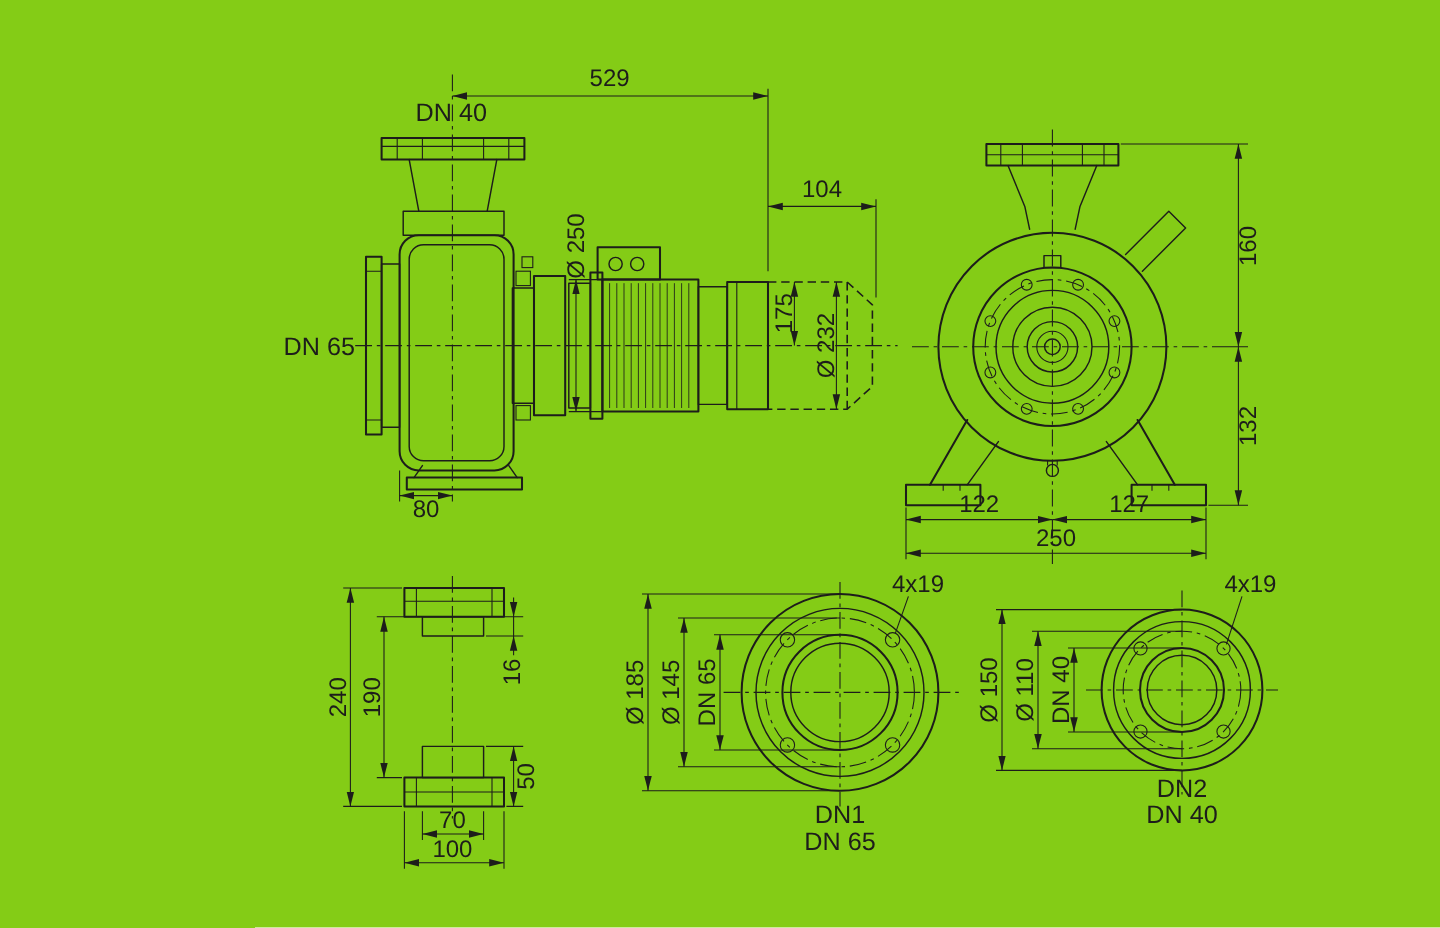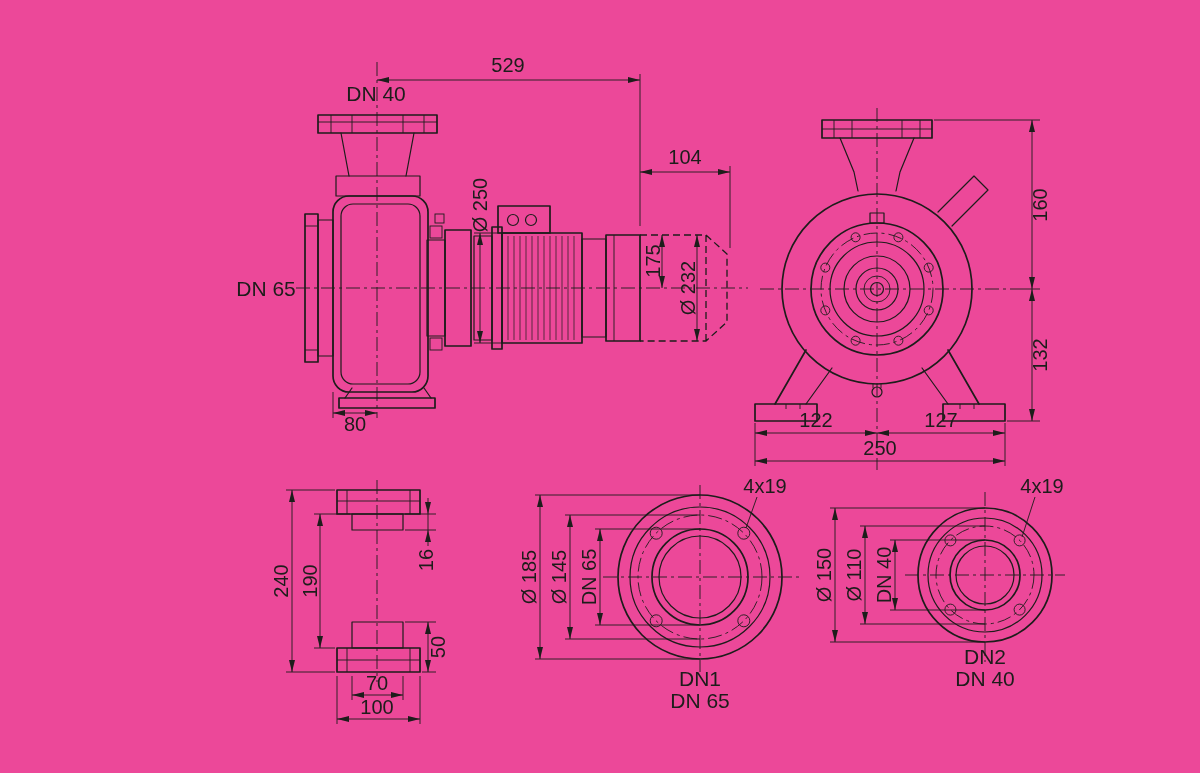--- a/index.html
+++ b/index.html
@@ -1,16 +1,16 @@
 <!DOCTYPE html>
 <html><head>
 <meta charset="utf-8">
 <style>
   html,body{margin:0;padding:0;background:#ffffff;}
-  .stage{position:relative;width:1200px;height:773px;background:#ec4899;overflow:hidden;}
+  .stage{position:relative;width:1200px;height:773px;background:#84cc16;overflow:hidden;}
   svg{display:block;}
   .ol{fill:none;stroke:#1d1d1b;stroke-width:1.7;stroke-linejoin:round;stroke-linecap:round;}
   .ol2{fill:none;stroke:#1d1d1b;stroke-width:1.2;stroke-linejoin:round;stroke-linecap:round;}
   .thin{fill:none;stroke:#1d1d1b;stroke-width:0.9;}
   .fin{fill:none;stroke:#1d1d1b;stroke-width:0.7;}
   .cl{fill:none;stroke:#1d1d1b;stroke-width:0.9;stroke-dasharray:14 4 3 4;}
   .dash{fill:none;stroke:#1d1d1b;stroke-width:1.3;stroke-dasharray:7 4;}
   .dim{fill:none;stroke:#1d1d1b;stroke-width:0.9;}
   text{font-family:"Liberation Sans","DejaVu Sans",sans-serif;fill:#1d1d1b;}
   .t{font-size:20px;text-anchor:middle;}

